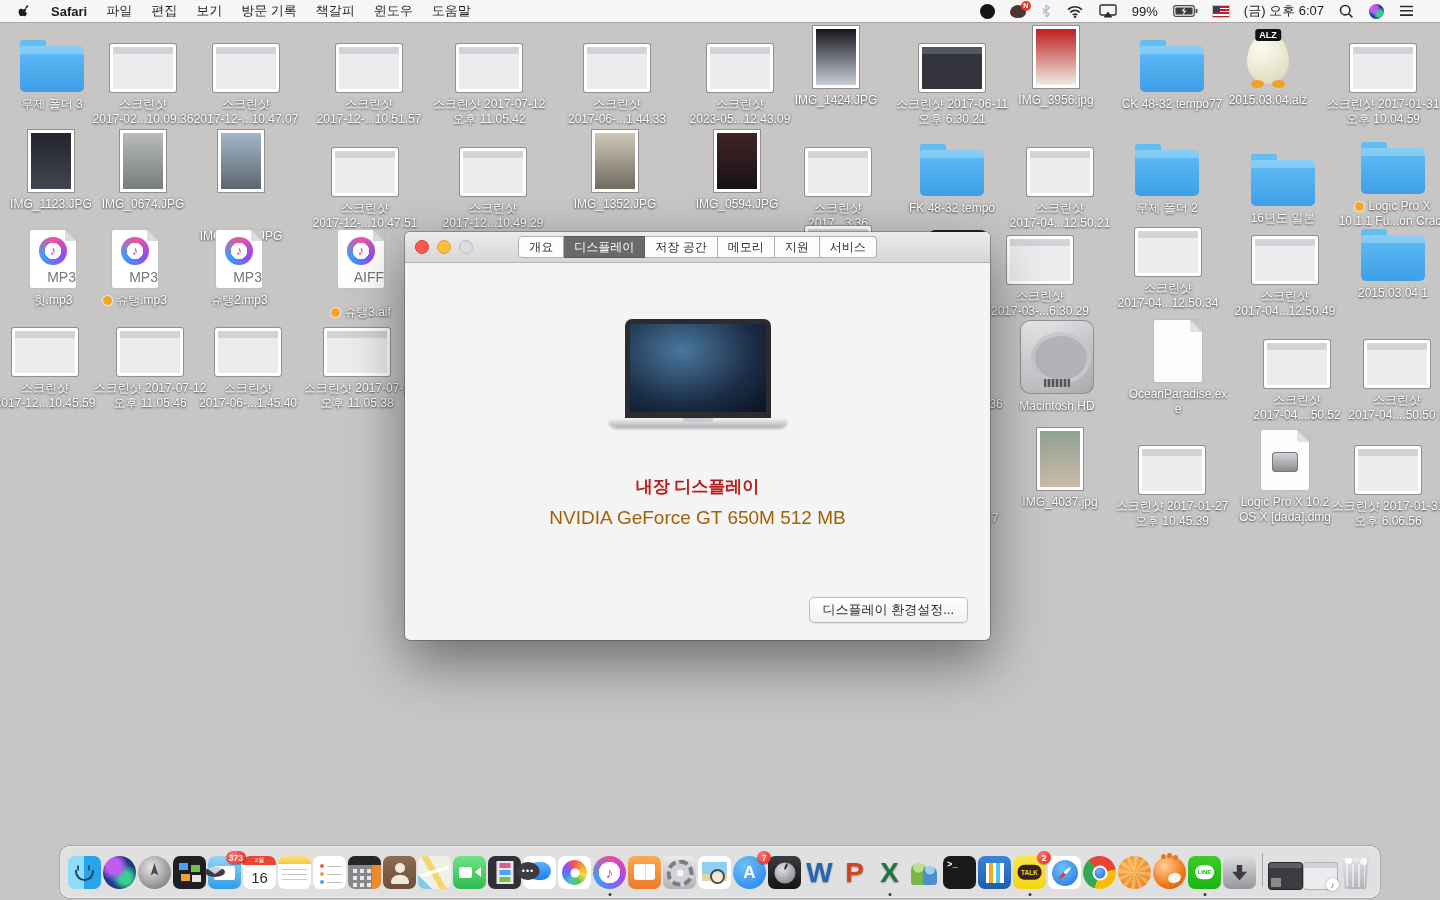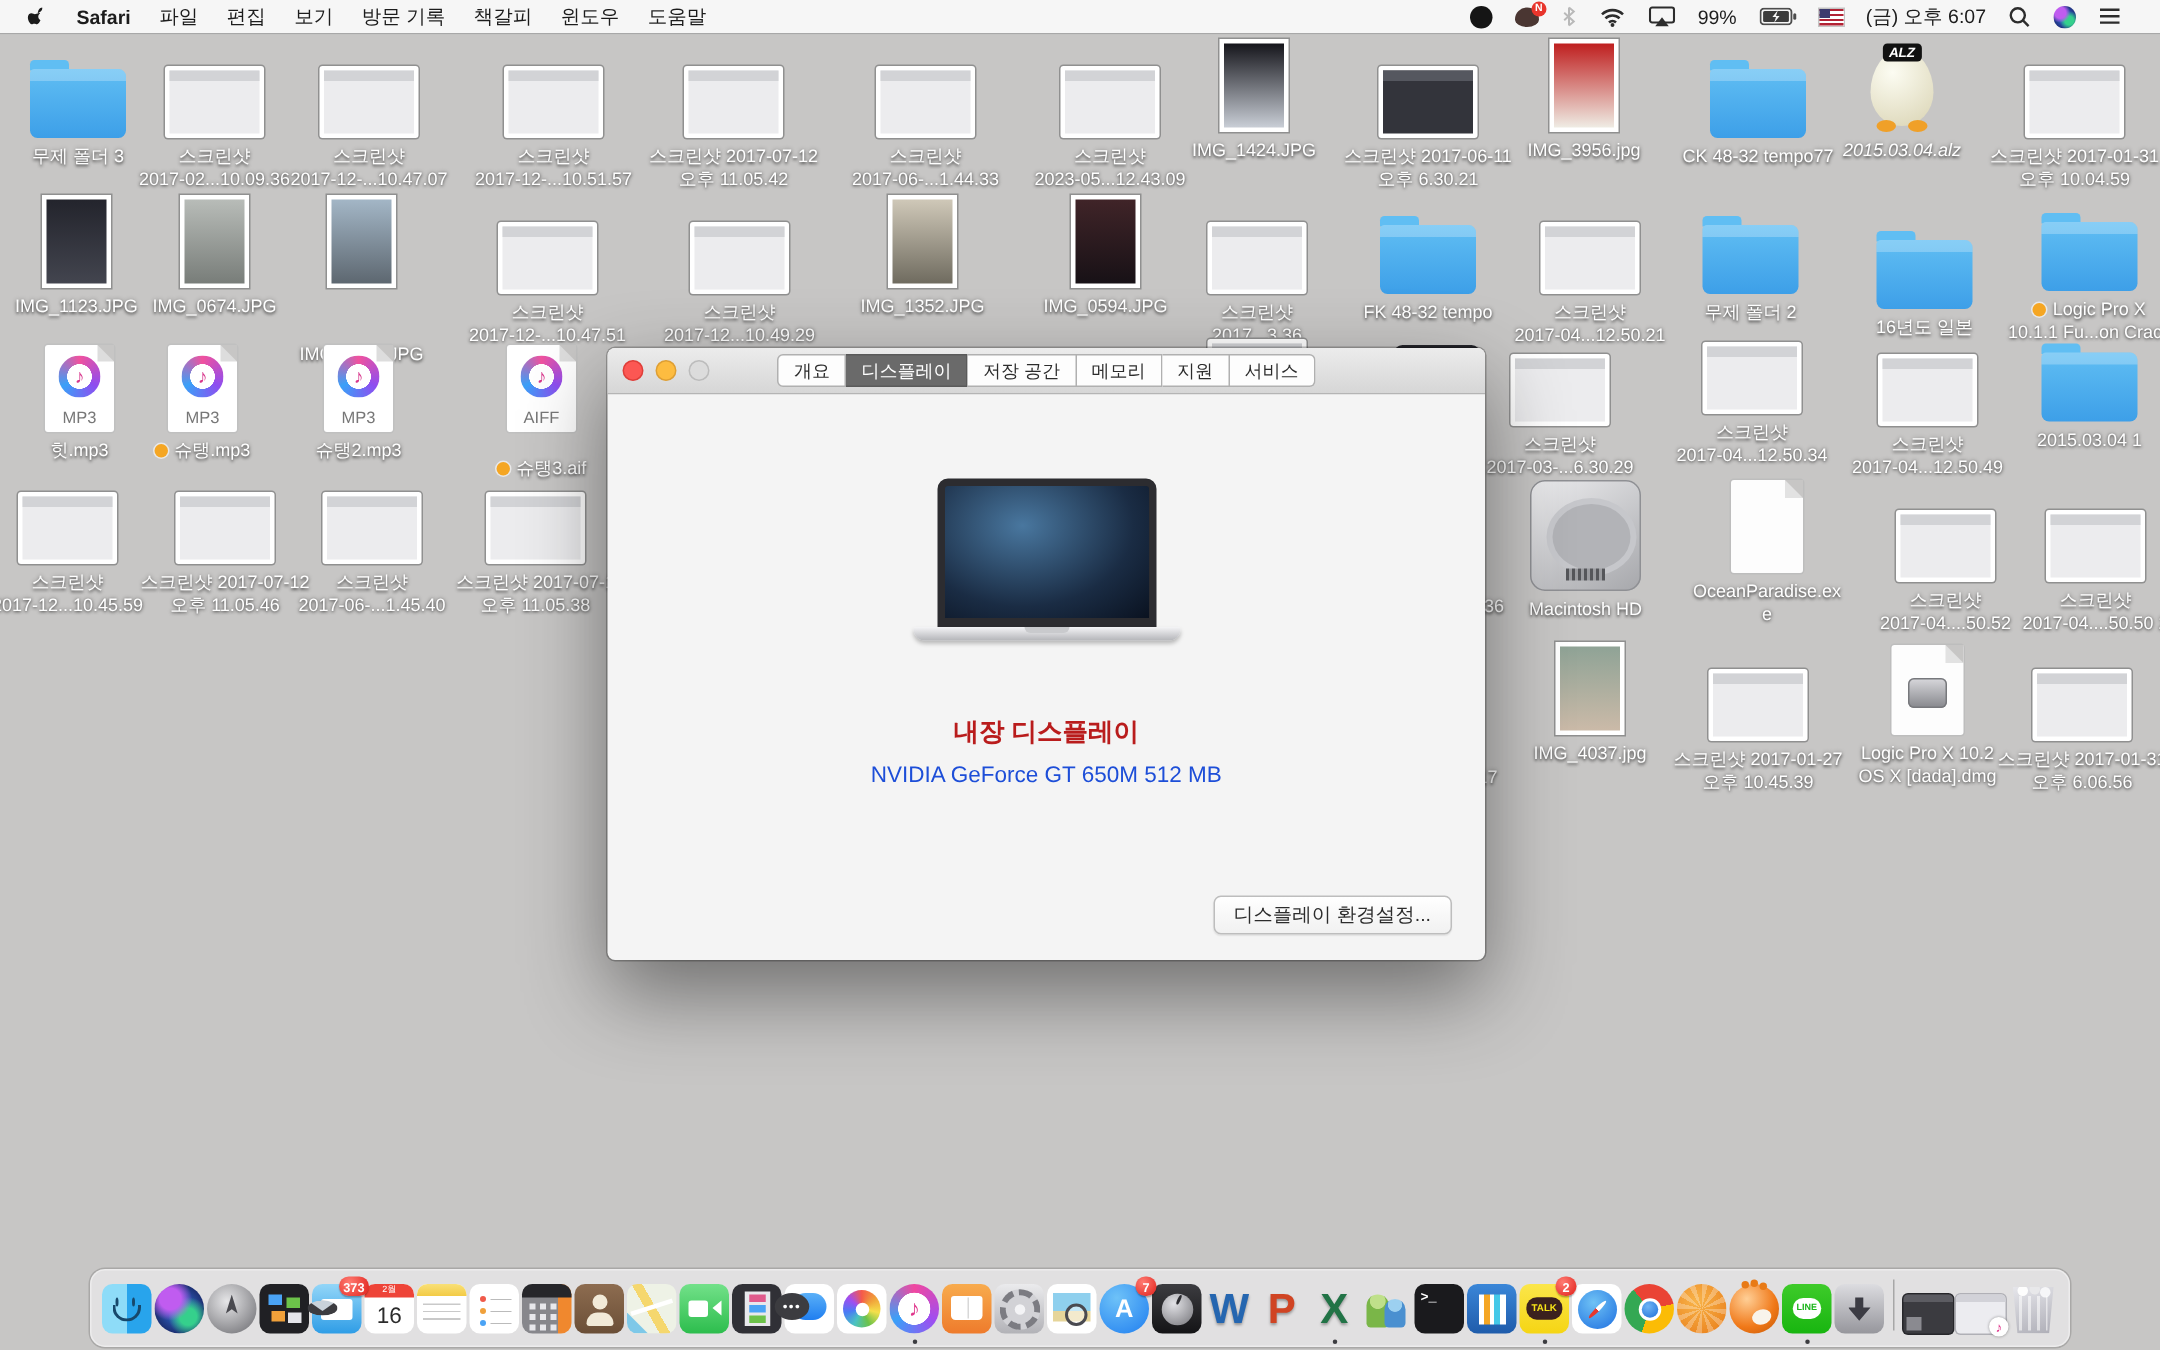--- a/index.html
+++ b/index.html
@@ -44,21 +44,21 @@
   .dt-shot::after{content:"";position:absolute;left:3px;right:3px;top:3px;height:7px;background:#d2d3d6}
   .dt-shot-dark::before{content:"";position:absolute;inset:3px;background:#33343b}
   .dt-shot-dark::after{content:"";position:absolute;left:3px;right:3px;top:3px;height:7px;background:#55575f}
   .dt-photo{width:46px;height:62px;background:#fff;box-shadow:0 0 0 1px #909090}
   .dt-photo::before{content:"";position:absolute;inset:3px;background:linear-gradient(var(--c1,#888),var(--c2,#aaa))}
   .dt-mp3{width:46px;height:58px;background:#fff;border-radius:2px;box-shadow:0 0 0 1px #c0c0c0}
   .dt-mp3::before{content:"";position:absolute;top:0;right:0;border-style:solid;border-width:0 11px 11px 0;border-color:#c7c6c5 #c7c6c5 #ddd #ddd}
   .dt-mp3::after{content:"♪";position:absolute;top:7px;left:50%;transform:translateX(-50%);width:28px;height:28px;border-radius:50%;
       background:radial-gradient(closest-side,#fff 58%,transparent 60%),conic-gradient(#f0529e,#8e4df0,#3aa0f8,#f0529e);
       color:#d8368c;font-size:13px;line-height:28px;text-align:center}
-  .dt-mp3 .dt-badge{position:absolute;bottom:3px;left:0;right:0;text-align:center;font-size:11px;color:#777}
+  .dt-mp3 .dt-badge{position:absolute;bottom:3px;left:0;right:0;text-align:right;font-size:14px;color:#777}
   .dt-alz{width:48px;height:60px}
   .dt-alz::before{content:"";position:absolute;left:3px;right:3px;top:5px;bottom:4px;border-radius:50%/56% 56% 44% 44%;
       background:radial-gradient(circle at 35% 30%,#fcfcf2,#d9d3b2)}
   .dt-alz::after{content:"";position:absolute;bottom:0;left:7px;width:13px;height:8px;border-radius:50%;background:#f0a028;box-shadow:21px 0 #f0a028}
   .dt-alz .dt-badge{position:absolute;top:1px;left:50%;transform:translateX(-50%);background:#111;color:#fff;
       font-size:9px;font-weight:bold;padding:1px 4px;border-radius:3px;z-index:2}
   .dt-exe{width:48px;height:62px;background:#fdfdfd;border-radius:2px;box-shadow:0 0 0 1px #bdbdbd}
   .dt-exe::before{content:"";position:absolute;top:0;right:0;border-style:solid;border-width:0 12px 12px 0;border-color:#c7c6c5 #c7c6c5 #e2e2e2 #e2e2e2}
   .dt-hd{width:74px;height:74px;background:linear-gradient(145deg,#ededef,#a6a7ab);border-radius:10px;box-shadow:inset 0 0 0 1px #8f9094}
   .dt-hd::before{content:"";position:absolute;left:11px;top:12px;width:52px;height:44px;border:4px solid #c6c7cb;border-radius:50%;background:#b2b3b7}
@@ -88,21 +88,21 @@
   .seg:last-child{border-radius:0 4px 4px 0}
   .seg.sel{background:#6a6a6a;color:#fff;border-color:#5a5a5a}
   .win-body{position:relative;height:377px;text-align:center}
   .laptop{display:inline-block;margin-top:56px}
   .lap-screen{width:136px;height:88px;margin:0 auto;border:5px solid #2c2c30;border-bottom-width:6px;border-radius:7px 7px 0 0;
       background:radial-gradient(ellipse at 38% 30%,#49779f,#1a2c44 62%,#0a1220)}
   .lap-base{width:178px;height:9px;background:linear-gradient(#f4f4f6,#b4b5b9);border-radius:2px 2px 9px 9px;position:relative;box-shadow:0 2px 3px rgba(0,0,0,.25)}
   .lap-base::before{content:"";position:absolute;left:50%;transform:translateX(-50%);top:0;width:30px;height:4px;background:#c9cacd;border-radius:0 0 5px 5px}
   .disp-name{margin-top:44px;font-size:17px;font-weight:bold;color:#b91c1c}
   .disp-size{margin-top:14px;font-size:13px;color:#333}
-  .disp-gpu{margin-top:9px;font-size:15px;color:#1d4ed8}
+  .disp-gpu{margin-top:9px;font-size:19px;color:#a16207}
   .prefs-btn{position:absolute;right:22px;bottom:17px;font-size:13px;color:#2c2c2c;
       background:linear-gradient(#fff,#f1f1f1);border:1px solid #bdbdbd;border-radius:5px;padding:3px 13px;
       box-shadow:0 1px 1px rgba(0,0,0,.08);font-family:inherit}
   
   .dock{position:absolute;bottom:2px;left:50%;transform:translateX(-50%);z-index:30;
       display:flex;align-items:flex-end;gap:2px;padding:5px 8px 9px;height:52px;box-sizing:border-box;
       background:rgba(245,245,247,.55);border-radius:10px;box-shadow:0 0 0 1px rgba(0,0,0,.15),inset 0 0 0 1px rgba(255,255,255,.4)}
   .dock-sep{width:1px;align-self:stretch;background:rgba(60,60,60,.35);margin:2px 4px}
   .di{width:33px;height:33px;border-radius:7px;position:relative;flex:none}
   .di.running::after{content:"";position:absolute;bottom:-7px;left:50%;transform:translateX(-50%);width:3px;height:3px;border-radius:50%;background:#3c3c40}
@@ -389,21 +389,21 @@
       </div>
     </div>
     <div class="dt" style="left: 1112px; top: 26px;">
       <div class="dt-box dt-box-folder">
         <div class="dt-art dt-folder"></div>
       </div>
       <div class="dt-label">
         <div class="dt-line">CK 48-32 tempo77</div>
       </div>
     </div>
-    <div class="dt" style="left: 1208px; top: 22px; font-style: italic;">
+    <div class="dt" style="left: 1208px; top: 22px;">
       <div class="dt-box dt-box-alz">
         <div class="dt-art dt-alz">
           <span class="dt-badge">ALZ</span>
         </div>
       </div>
       <div class="dt-label">
         <div class="dt-line">2015.03.04.alz</div>
       </div>
     </div>
     <div class="dt" style="left: 1323px; top: 26px;">

